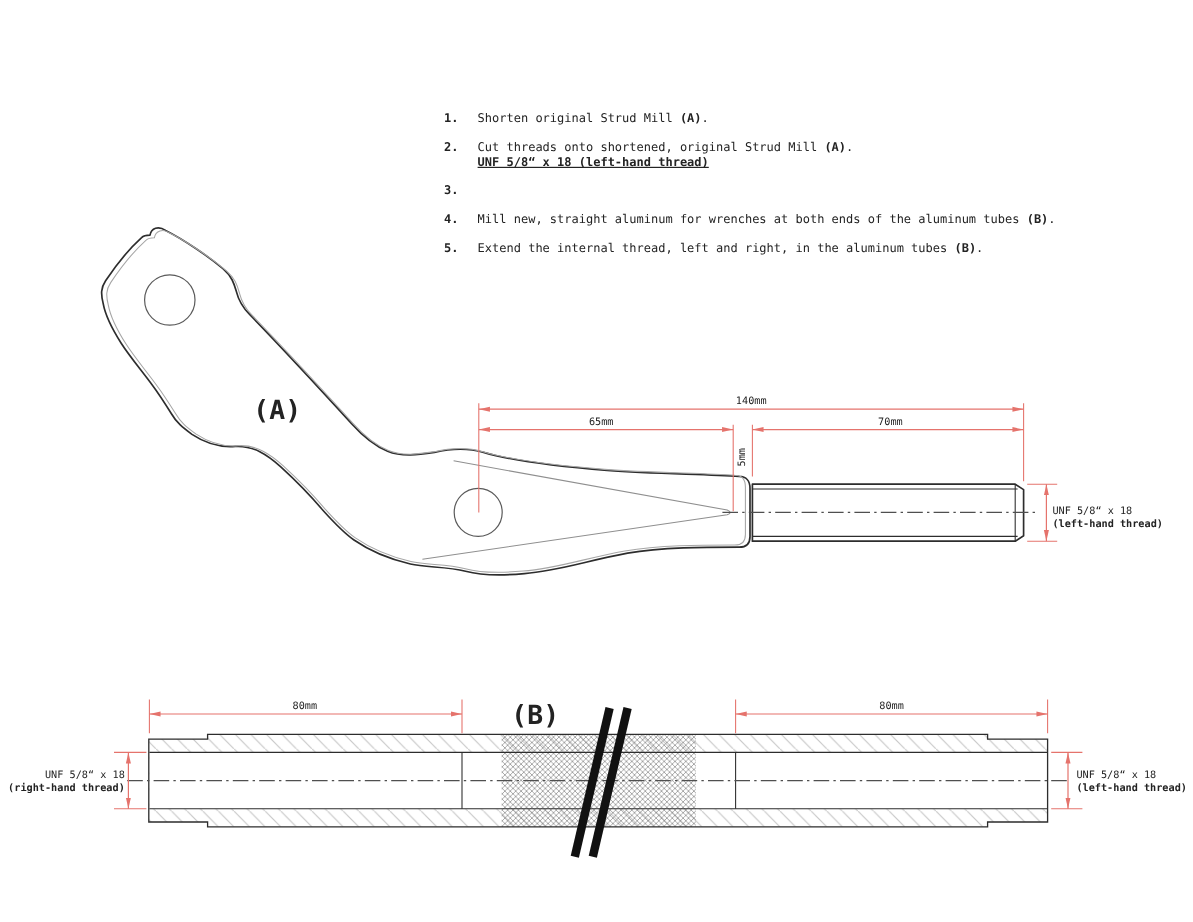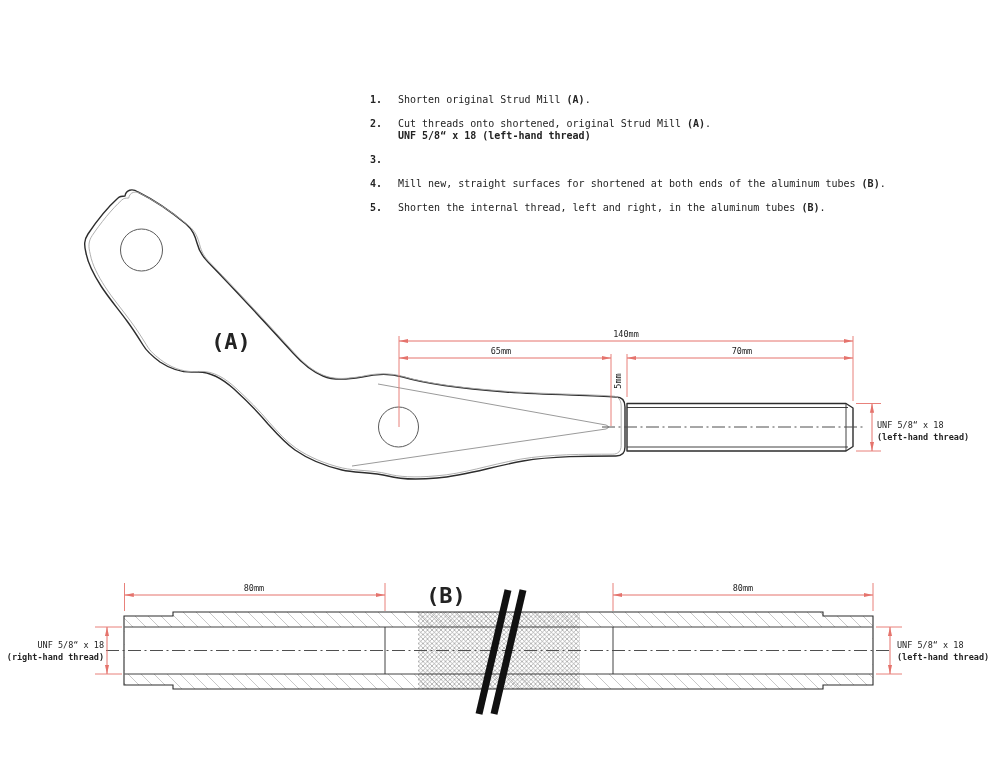--- a/index.html
+++ b/index.html
@@ -4,21 +4,21 @@
 <style>
   html,body { margin:0; padding:0; background:#ffffff; }
   body { width:994px; height:768px; font-family:"DejaVu Sans Mono", monospace; }
   .page { position:relative; width:994px; height:768px; overflow:hidden; background:#fff; }
 
   .instructions { position:absolute; left:370px; top:94px; width:590px;
     font-size:10px; line-height:12px; color:#232323; }
   .item { display:flex; margin-bottom:12px; }
   .item .num { width:28px; flex:none; font-weight:bold; }
   .item .txt b { font-weight:bold; }
-  .line2 { display:block; }
+  .line2 { display:block;text-decoration:underline; }
   b.line2 { font-weight:bold; }
 
   svg.drawing { position:absolute; left:0; top:0; }
   svg text { font-family:"DejaVu Sans Mono", monospace; font-size:8.5px; fill:#232323; }
   svg text.big { font-size:22px; font-weight:bold; }
   svg text.bold { font-weight:bold; }
 
   .outline  { stroke:#2d2d2d; stroke-width:1.4; fill:#ffffff; stroke-linejoin:round; }
   .outline2 { stroke:#2d2d2d; stroke-width:1.1; fill:none; }
   .inner    { stroke:#a6a6a6; stroke-width:0.9; fill:none; }
@@ -42,25 +42,25 @@
     </div>
     <div class="item">
       <span class="num">2.</span>
       <span class="txt"><span>Cut threads onto shortened, original Strud Mill </span><b>(A)</b><span>.</span><b class="line2">UNF 5/8“ x 18 (left-hand thread)</b></span>
     </div>
     <div class="item">
       <span class="num">3.</span>
     </div>
     <div class="item">
       <span class="num">4.</span>
-      <span class="txt"><span>Mill new, straight surfaces for shortened at both ends of the aluminum tubes </span><b>(B)</b><span>.</span></span>
+      <span class="txt"><span>Mill new, straight aluminum for wrenches at both ends of the aluminum tubes </span><b>(B)</b><span>.</span></span>
     </div>
     <div class="item">
       <span class="num">5.</span>
-      <span class="txt"><span>Shorten the internal thread, left and right, in the aluminum tubes </span><b>(B)</b><span>.</span></span>
+      <span class="txt"><span>Extend the internal thread, left and right, in the aluminum tubes </span><b>(B)</b><span>.</span></span>
     </div>
   </div>
 
   <svg class="drawing" width="994" height="768" viewBox="0 0 994 768">
     <defs>
       <marker id="arr" viewBox="0 0 10 6" refX="9.3" refY="3" markerWidth="10" markerHeight="6" orient="auto-start-reverse" markerUnits="userSpaceOnUse">
         <path d="M0,0.9 L9.3,3 L0,5.1 Z" fill="#e5736c"></path>
       </marker>
       <pattern id="hatch" width="13" height="13" patternUnits="userSpaceOnUse">
         <path d="M-2,-2 L15,15" stroke="#c9c9c9" stroke-width="1"></path>

